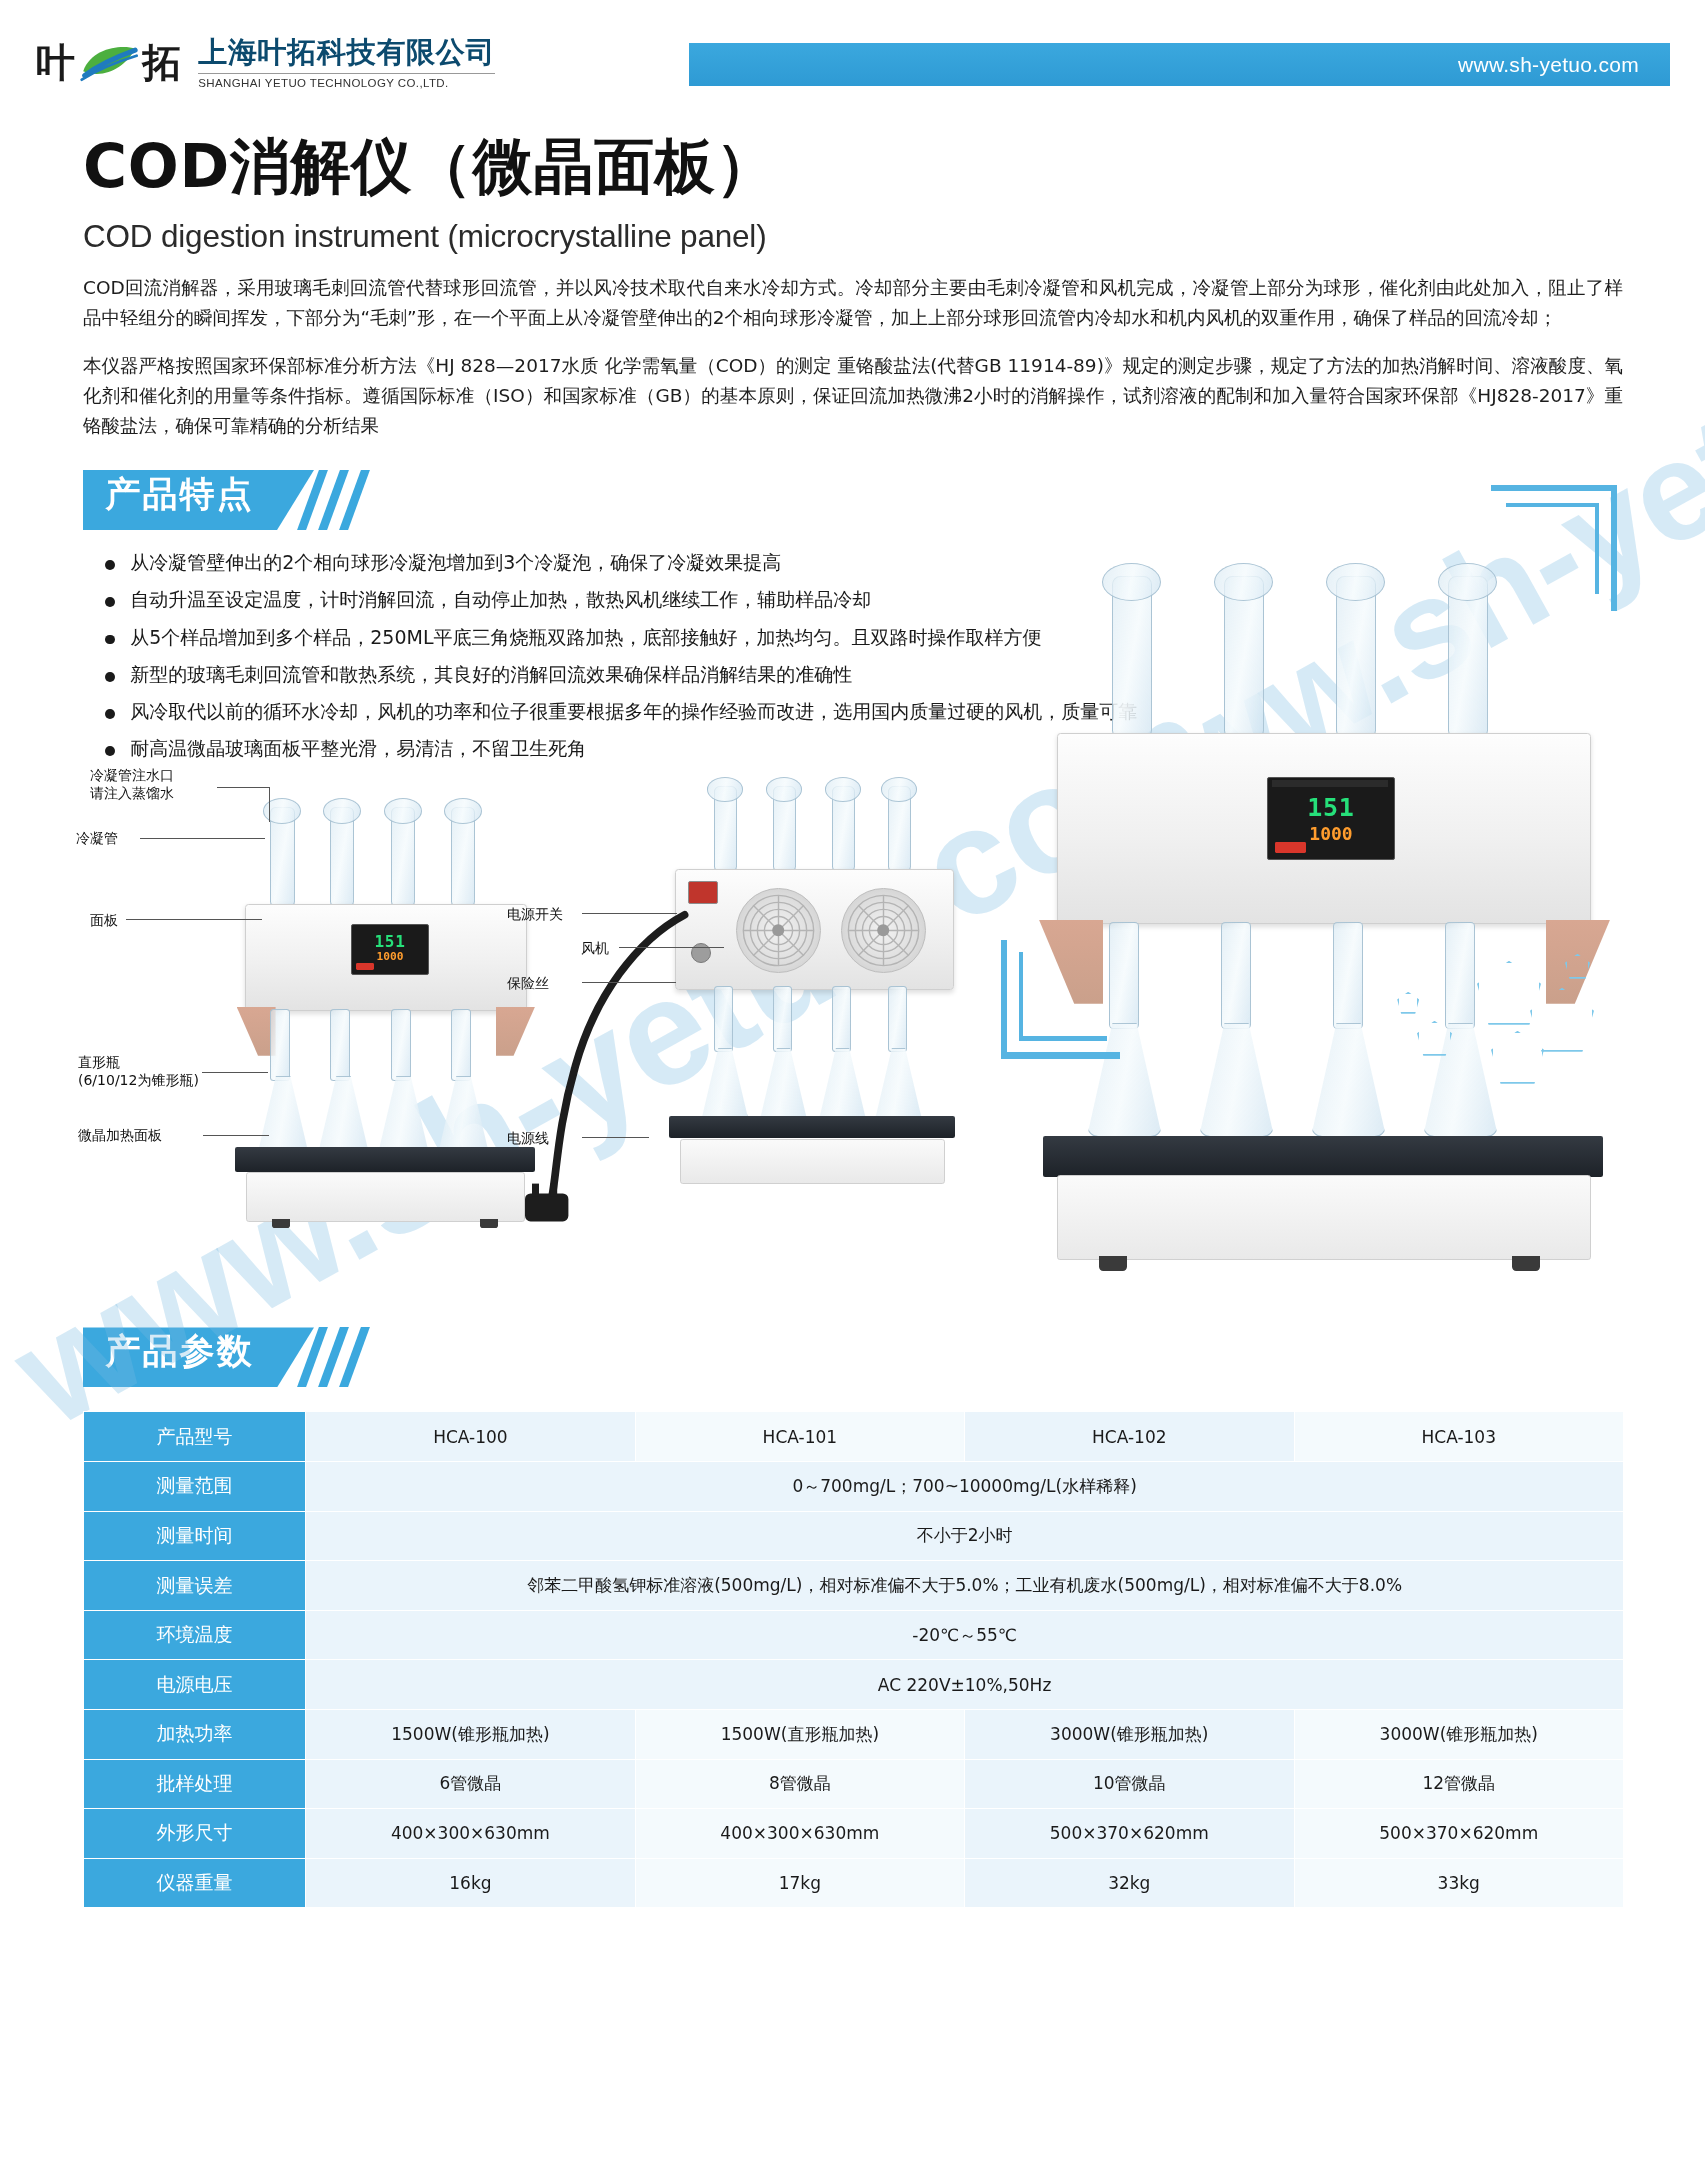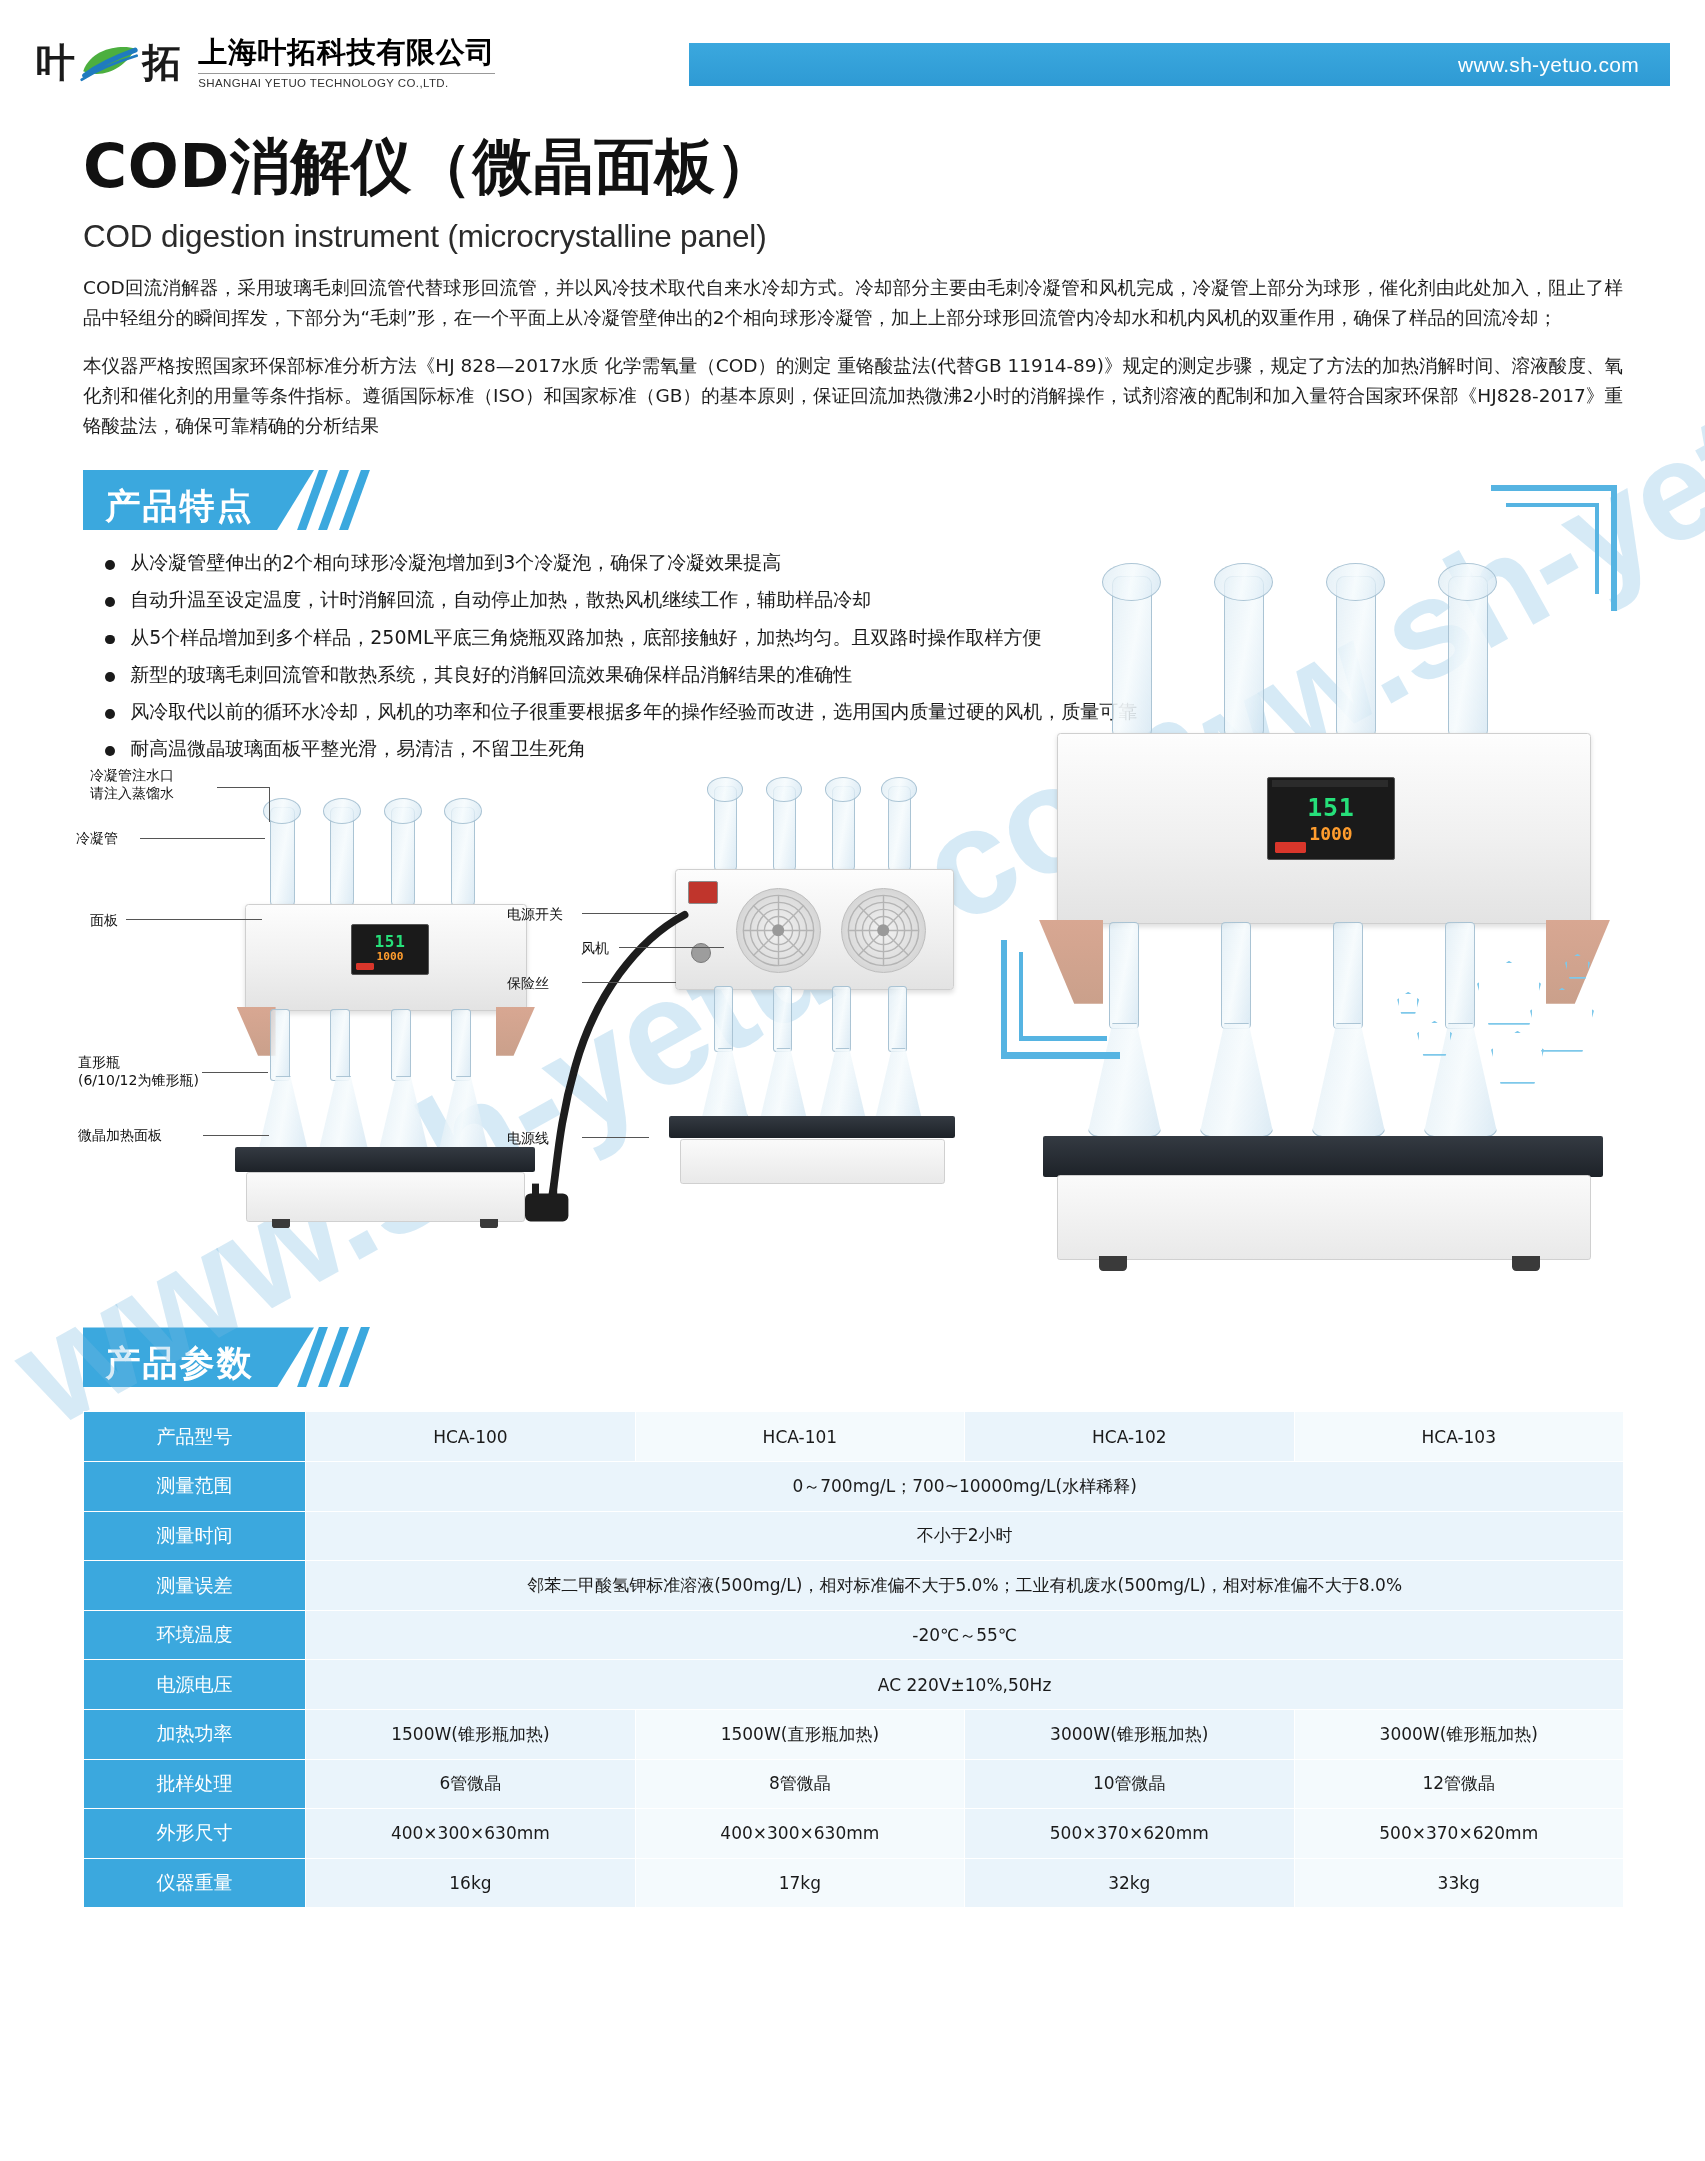--- a/index.html
+++ b/index.html
@@ -37,21 +37,21 @@
   
   .header{position:relative;height:112px;z-index:10;}
   .logo-wrap{position:absolute;left:36px;top:36px;display:flex;align-items:center;}
   .logo-mark{display:flex;align-items:center;}
   .logo-cn{font-size:39px;font-weight:bold;color:#1a1a1a;letter-spacing:1.4px;font-family:"DejaVu Sans",sans-serif;}
   .leaf{
     width:59px;height:41px;margin:0 4.2px 0 2.8px;position:relative;
   }
   .leaf svg{position:absolute;left:0;top:0;}
   .logo-texts{margin-left:15.4px;}
-  .logo-name{font-size:29px;font-weight:bold;color:#000000;letter-spacing:0.7px;line-height:1.1;}
+  .logo-name{font-size:29px;font-weight:bold;color:#0c4a6e;letter-spacing:0.7px;line-height:1.1;}
   .logo-sub{font-size:11.5px;color:#333;letter-spacing:0.4px;margin-top:3.5px;border-top:0.7px solid #999;padding-top:2.8px;}
   .header-bar{
     position:absolute;left:689px;top:43px;width:981px;height:43px;
     background:linear-gradient(180deg,#3ba8de 0%,#2e9ad4 100%);
     display:flex;align-items:center;justify-content:flex-end;
   }
   .header-bar a{color:#fff;font-size:21px;text-decoration:none;padding-right:31px;letter-spacing:0.3px;}
 
   
   .content{position:relative;z-index:10;}
@@ -72,21 +72,21 @@
   
   .section-head{
     position:relative;margin:29px 0 0 83px;width:294px;height:60px;
   }
   .sh-band{
     position:absolute;left:0;top:0;height:60px;width:231px;
     background:#3ba8de;
     clip-path:polygon(0 0,100% 0,84% 100%,0% 100%);
   }
   .sh-text{
-    position:absolute;left:22.4px;top:13px;color:#fff;font-size:35px;font-weight:bold;letter-spacing:2.1px;
+    position:absolute;left:22.4px;top:1px;color:#fff;font-size:35px;font-weight:bold;letter-spacing:2.1px;
     font-family:"DejaVu Sans",sans-serif;
   }
   .sh-slash{position:absolute;left:210px;top:0;height:60px;width:77px;}
   .sh-slash i{
     position:absolute;top:0;width:9px;height:60px;background:#3ba8de;display:block;
     transform:skewX(-20deg);
   }
   .sh-slash i:nth-child(1){left:15.4px;}
   .sh-slash i:nth-child(2){left:36px;}
   .sh-slash i:nth-child(3){left:57px;}

